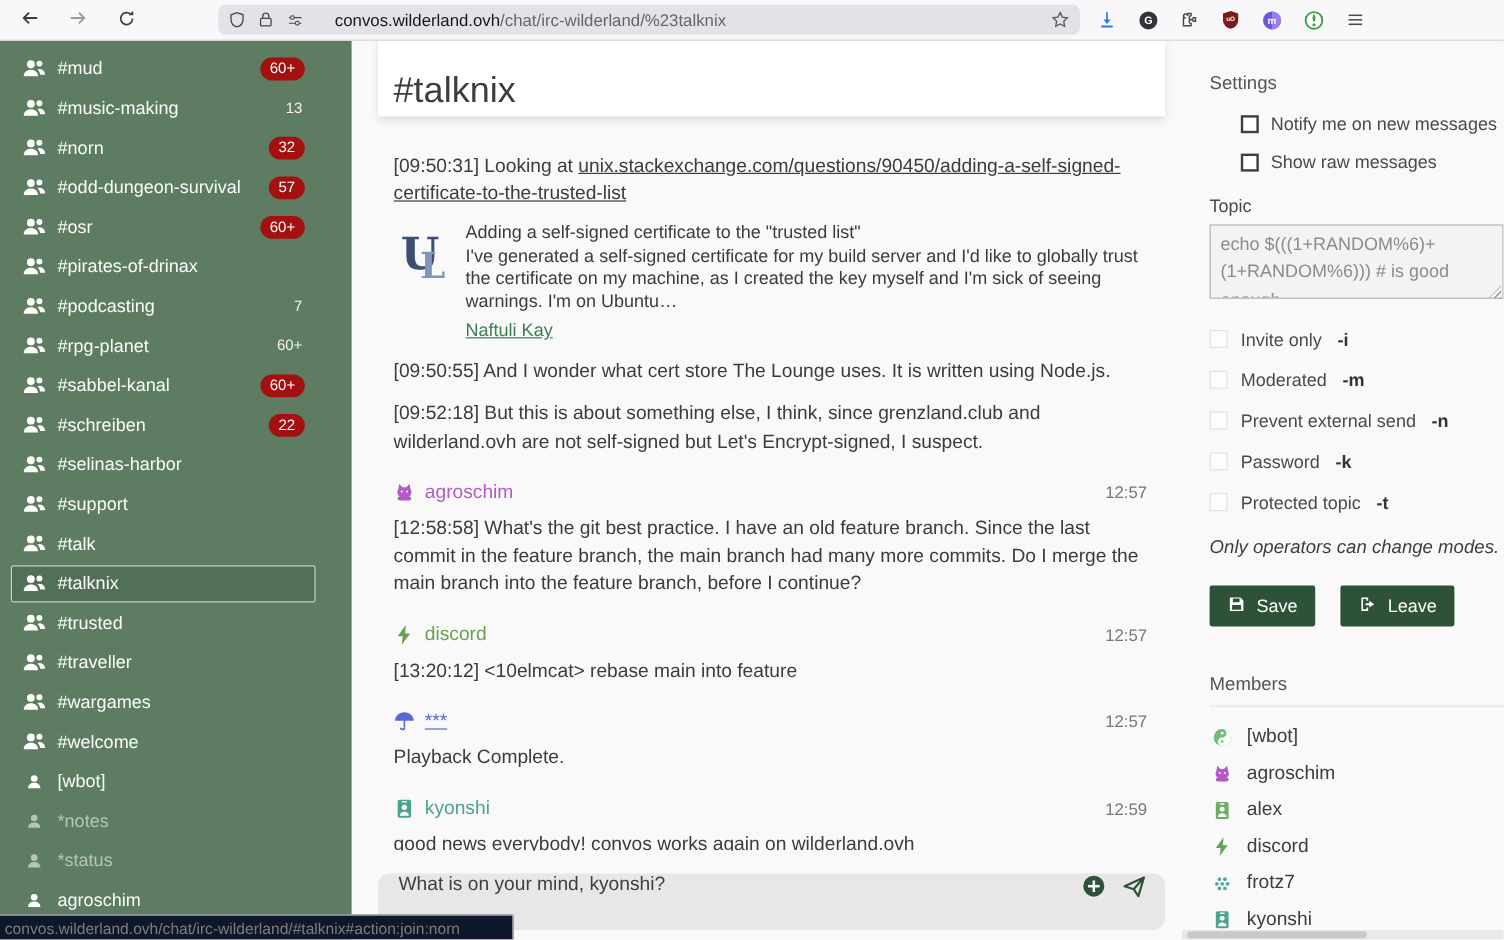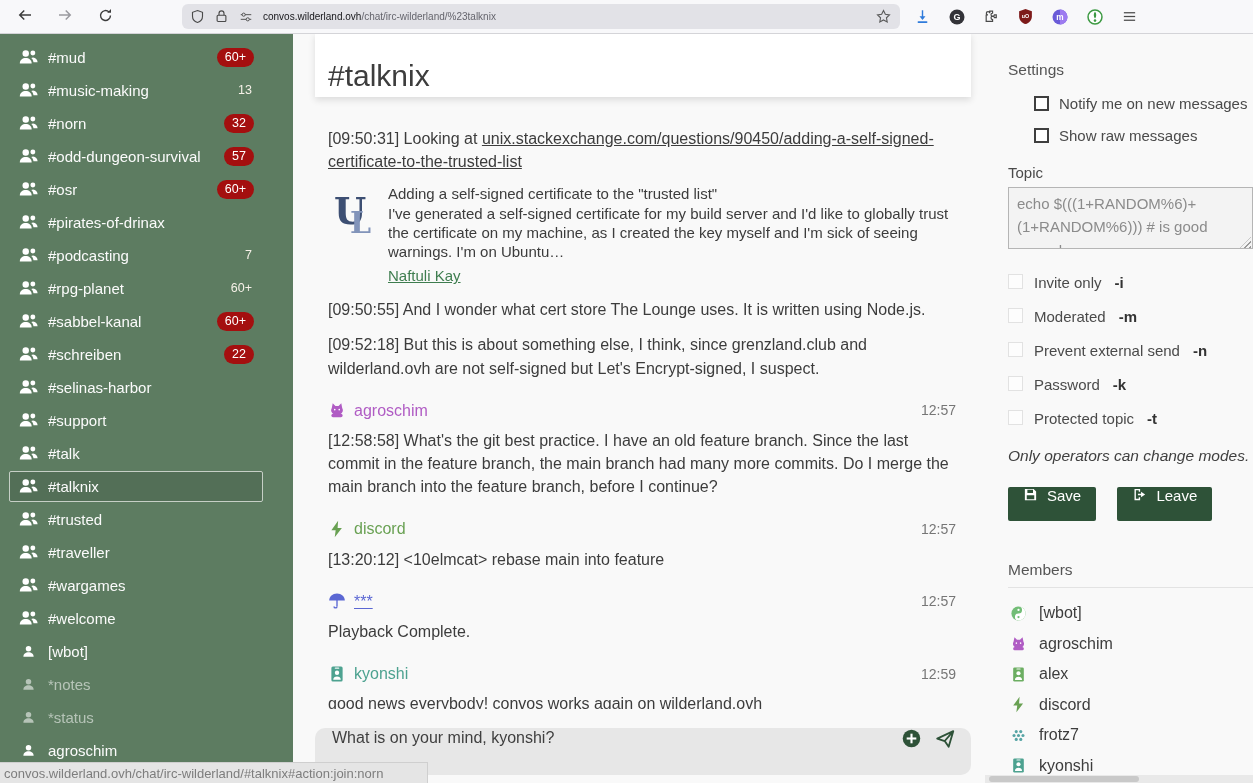--- a/index.html
+++ b/index.html
@@ -7,21 +7,21 @@
        font-family:"Liberation Sans",sans-serif;background:#f9f9f9;}
 
   
   .browser{position:absolute;top:0;left:0;width:1253px;height:33px;background:#f8f8fa;
            border-bottom:1px solid #d4d4d8;display:flex;align-items:center;z-index:40;}
   .nav-btn{width:30px;height:28px;display:flex;align-items:center;justify-content:center;
            background:none;border:none;margin-left:10px;cursor:pointer;}
   .url-bar{margin-left:62px;width:718px;height:25px;background:#e2e2e7;border-radius:6px;
            display:flex;align-items:center;padding:0 8px;box-sizing:border-box;}
   .url-bar .uico{display:flex;align-items:center;margin-right:9px;}
-  .url-text{font-size:10px;color:#16161a;margin-left:0;flex:1;white-space:nowrap;overflow:hidden;}
+  .url-text{font-size:14px;color:#16161a;margin-left:16px;flex:1;white-space:nowrap;overflow:hidden;}
   .url-text .path{color:#65656d;}
   .ext-row{display:flex;align-items:center;margin-left:14px;gap:17px;}
   .ext-row span{display:flex;align-items:center;}
 
   
   .app{position:absolute;top:33px;left:0;width:1253px;height:750px;}
 
   
   .sidebar{position:absolute;left:0;top:0;width:293px;height:750px;background:#5d7c61;
            padding-top:9px;box-sizing:border-box;overflow:hidden;}
@@ -79,31 +79,31 @@
   .topic-wrap textarea{width:245px;height:62px;box-sizing:border-box;border:1px solid #b5b5b5;
       background:#f3f3f3;color:#8b8b8b;font-size:15px;line-height:1.55;padding:4px 8px;
       font-family:"Liberation Sans",sans-serif;resize:none;overflow:hidden;outline:none;}
   .grip{position:absolute;right:2px;bottom:4px;width:11px;height:11px;
         background:repeating-linear-gradient(135deg,#9a9a9a 0 1px,transparent 1px 3.5px);
         clip-path:polygon(100% 0,0 100%,100% 100%);}
   .mode-row{display:flex;align-items:flex-start;gap:11px;margin-bottom:17px;}
   .mode-row .flag{font-weight:bold;color:#333;margin-left:2px;}
   .modes{margin-top:22px;}
   .op-note{font-style:italic;color:#3f3f3f;margin:20px 0 22px;font-size:15.5px;}
-  .btn{display:inline-flex;align-items:flex-start;gap:9px;background:#2e5238;color:#fff;border:none;
+  .btn{display:inline-flex;align-items:center;gap:9px;background:#2e5238;color:#fff;border:none;
        font-size:15px;padding:0 15px;height:34px;border-radius:2px;cursor:pointer;
        font-family:"Liberation Sans",sans-serif;}
   .btn+.btn{margin-left:17px;}
   .members-head{font-size:15.5px;color:#555;margin:40px 0 8px;}
   .members-hr{border:none;border-top:1px solid #e3e3e3;margin:0 0 10px;}
   .member{display:flex;align-items:center;gap:11px;height:30.5px;font-size:16px;color:#3d3d3d;cursor:pointer;}
   .member .mico{display:flex;width:20px;justify-content:center;}
 
   
-  .statusbar{position:absolute;left:0;bottom:0;width:428px;height:21px;background:#e5e5e5;
+  .statusbar{position:absolute;left:0;bottom:0;width:428px;height:21px;background:#0f172a;
              border-top:1px solid #cfcfcf;border-right:1px solid #cfcfcf;z-index:50;
              font-size:13px;color:#7d7d7d;display:flex;align-items:center;padding-left:4px;
              box-sizing:border-box;white-space:nowrap;overflow:hidden;}
   .hscroll{position:absolute;left:985px;bottom:0;width:268px;height:8px;background:#e9e9e9;z-index:45;}
   .hscroll .thumb{position:absolute;left:4px;top:1px;width:150px;height:6px;background:#c9c9c9;border-radius:3px;}
 </style>
 </head>
 <body>
 
 <div class="browser">

